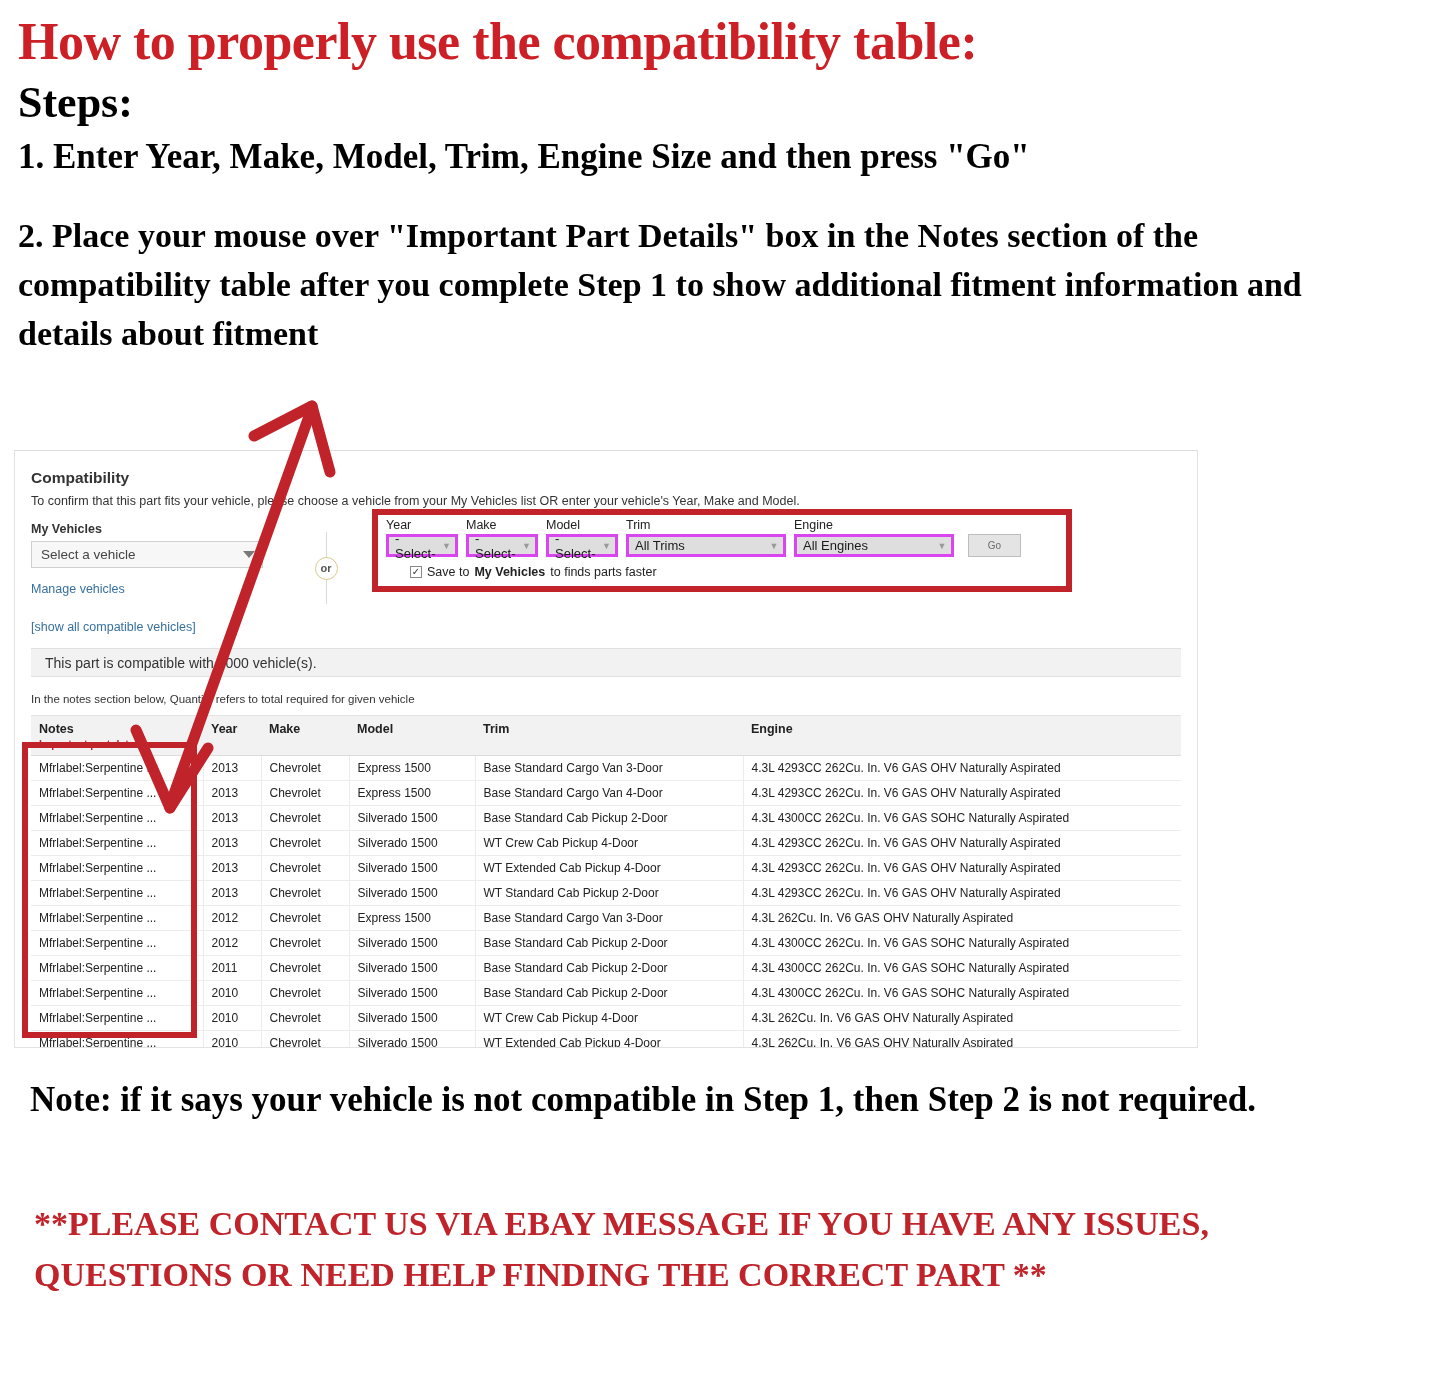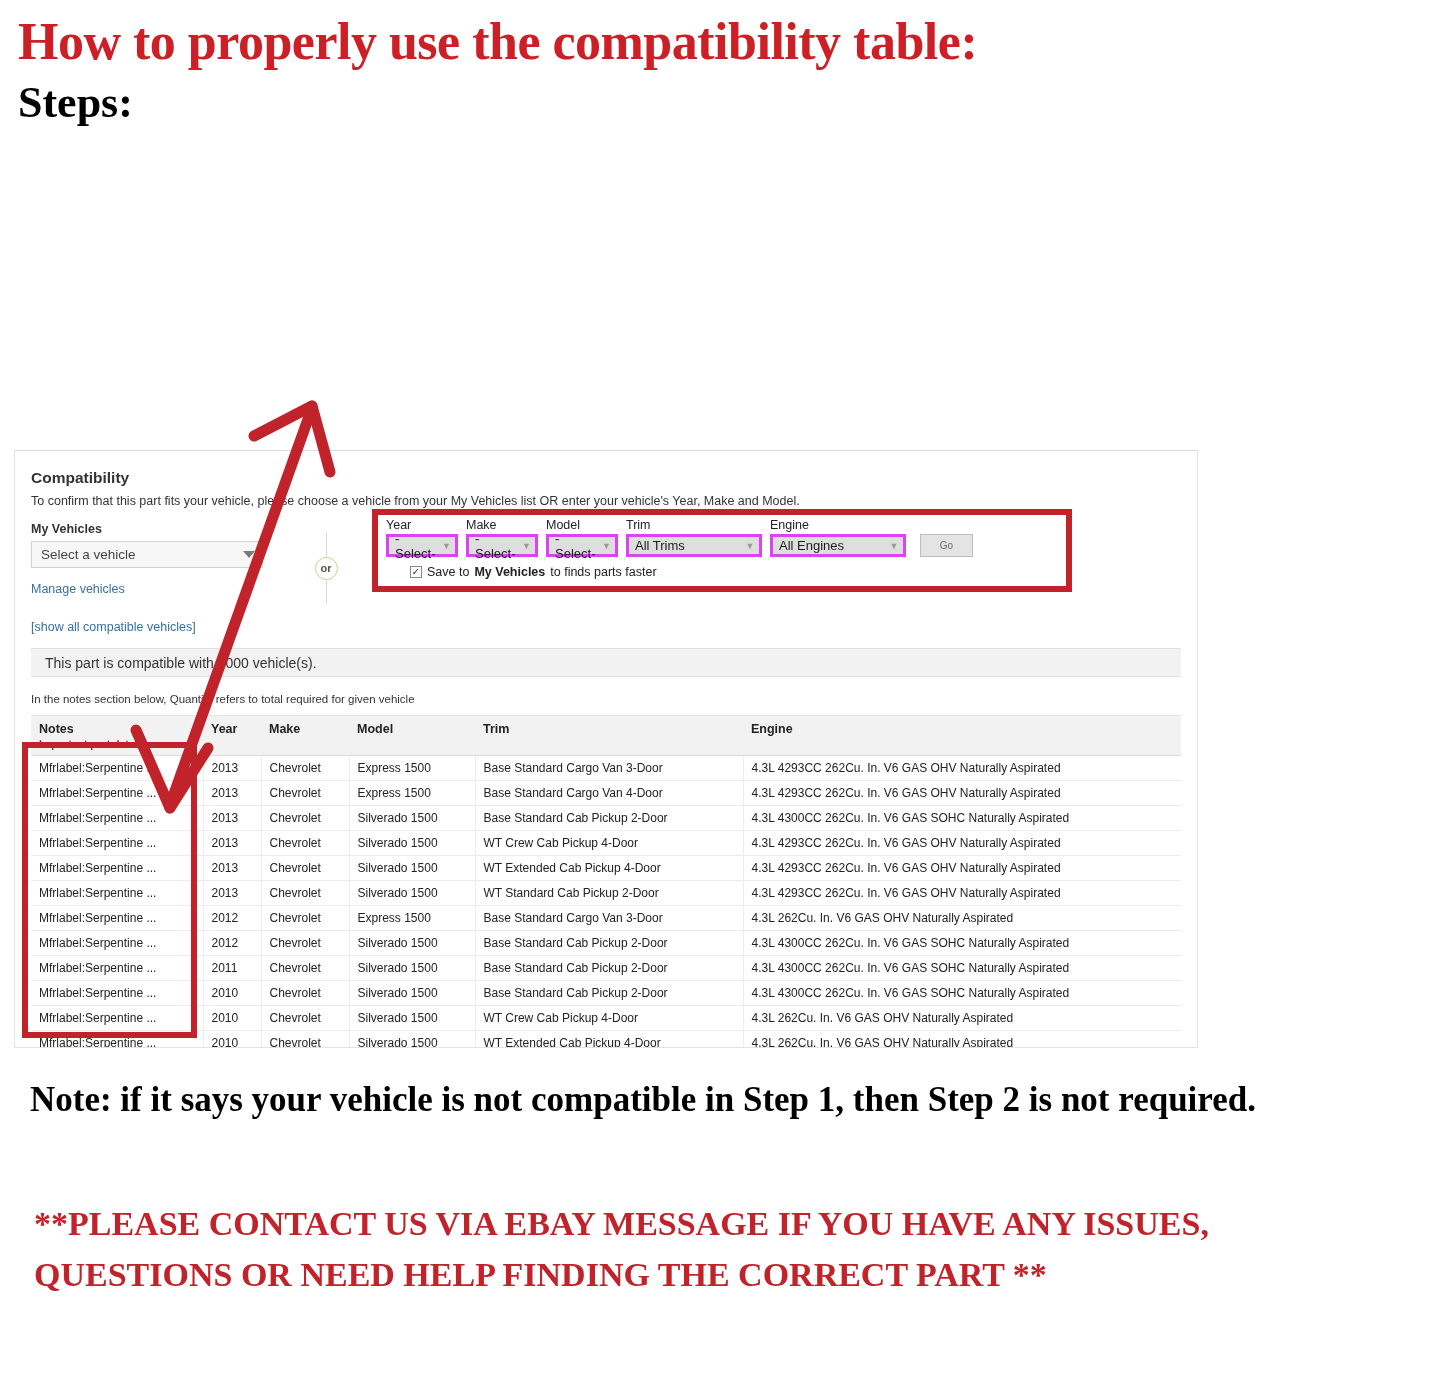--- a/index.html
+++ b/index.html
@@ -118,21 +118,21 @@
     height:23px; border:3px solid #d946ef;
     background:#dedede; color:#1a1a1a;
     font-size:13px; display:flex; align-items:center;
     justify-content:space-between; padding:0 0 0 6px;
   }
   .sel .ar {
     width:18px; height:100%; display:flex; align-items:center; justify-content:center;
     color:#9a9a9a; font-size:9px;
   }
   .sel.w-sm { width:72px; }
-  .sel.w-lg { width:136px; }
+  .sel.w-lg { width:160px; }
   .go-btn {
     width:53px;height:23px;background:#e4e4e4;border:1px solid #bdbdbd;
     font-size:10px;color:#6b6b6b;display:flex;align-items:center;justify-content:center;
   }
   .save-row {
     position:absolute; left:410px; top:565px;
     display:flex; align-items:center; gap:5px;
     font-size:12.5px; color:#222; z-index:5;
   }
   .chk {
@@ -197,20 +197,22 @@
     font-family:"Liberation Serif", serif; font-weight:bold;
     font-size:34px; color:#C0232A; line-height:1.5;
   }
 </style>
 </head>
 <body>
 
 <div class="instructions">
   <div class="h-title">How to properly use the compatibility table:</div>
   <div class="h-steps">Steps:</div>
+  <div class="h-step1">1. Enter Year, Make, Model, Trim, Engine Size and then press "Go"</div>
+  <div class="h-step2">2. Place your mouse over "Important Part Details" box in the Notes section of the compatibility table after you complete Step 1 to show additional fitment information and details about fitment</div>
 </div>
 
 <div class="panel">
   <div class="panel-inner">
     <div class="panel-title">Compatibility</div>
     <div class="panel-sub">To confirm that this part fits your vehicle, please choose a vehicle from your My Vehicles list OR enter your vehicle's Year, Make and Model.</div>
 
     <div class="vehrow">
       <div class="myveh">
         <div class="myveh-label">My Vehicles</div>

